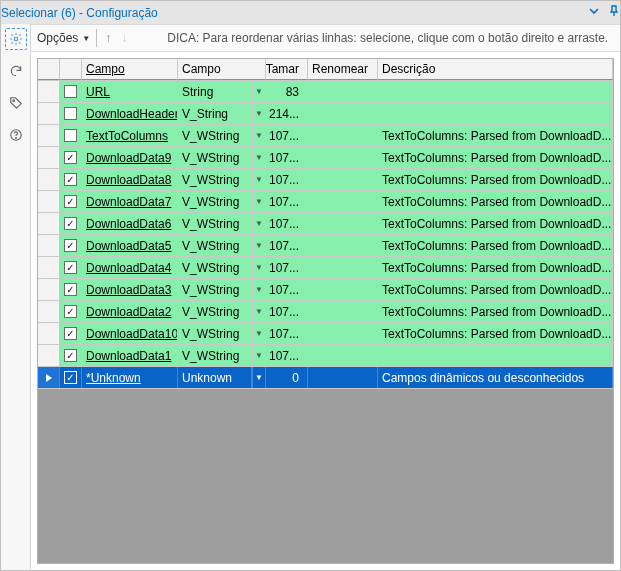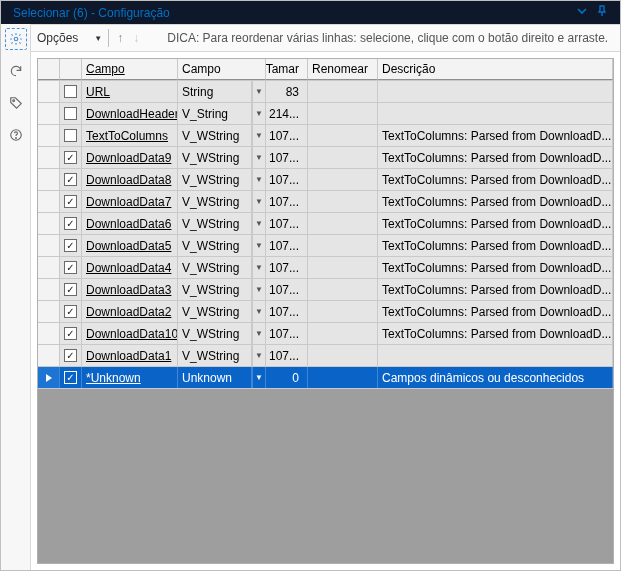--- a/index.html
+++ b/index.html
@@ -1,36 +1,36 @@
 <!DOCTYPE html>
 <html><head>
 <meta charset="utf-8">
 <style>
 * { box-sizing: border-box; margin: 0; padding: 0; }
 body { font-family: "Segoe UI", Tahoma, sans-serif; font-size: 12px; background: #fff; width: 621px; height: 571px; overflow: hidden; }
 .window { display: flex; flex-direction: column; height: 100%; border: 1px solid #c0c0c0; }
-.titlebar { display: flex; align-items: center; justify-content: space-between; padding: 4px 12px; background: #0f172a; color: #0072c6; font-size: 12px; }
+.titlebar { display: flex; align-items: center; justify-content: space-between; padding: 4px 0; background: #e5e5e5; color: #0072c6; font-size: 12px; }
 .titlebar .left { display: flex; align-items: center; gap: 4px; }
 .titlebar .ctrls { display: flex; gap: 8px; color: #0072c6; }
 .titlebar .ctrls svg { stroke: #0072c6; }
 .body { display: flex; flex: 1; min-height: 0; }
 .sidebar { width: 30px; background: #f7f7f7; border-right: 1px solid #d8d8d8; display: flex; flex-direction: column; align-items: center; padding-top: 4px; gap: 10px; }
 .sideicon { width: 22px; height: 22px; display: flex; align-items: center; justify-content: center; color: #6a6a6a; border-radius: 2px; }
 .sideicon.active { border: 1px dashed #4a90d9; color: #4a90d9; }
 .main { flex: 1; display: flex; flex-direction: column; min-width: 0; }
 .toolbar { display: flex; align-items: center; gap: 6px; padding: 4px 6px; background: #fafafa; border-bottom: 1px solid #d8d8d8; border-top: 1px solid #d8d8d8; }
-.opcoes { display: flex; align-items: center; gap: 16px; color: #333; cursor: default; }
+.opcoes { display: flex; align-items: center; gap: 4px; color: #333; cursor: default; }
 .sep { width: 1px; height: 18px; background: #c0c0c0; }
 .arrowbtn { color: #888; padding: 0 2px; }
 .arrowbtn.disabled { color: #c8c8c8; }
-.hint { color: #555; margin-left: 20px; font-size: 12px; }
+.hint { color: #555; margin-left: 32px; font-size: 12px; }
 .gridwrap { flex: 1; padding: 6px; min-height: 0; }
 .grid { border: 1px solid #b0b0b0; height: 100%; background: #9e9e9e; overflow: hidden; display: flex; flex-direction: column;}
 .grid-inner { background:#fff; }
-.row { display: flex; background: #e5e5e5; height: 22px; border-bottom: 1px solid #c9c9c9; }
+.row { display: flex; background: #86efac; height: 22px; border-bottom: 1px solid #c9c9c9; }
 .row.header { background: #f3f3f3; font-weight: 400; }
 .row.header .cell { border-bottom: 1px solid #8f8f8f; }
 .cell { border-right: 1px solid #c9c9c9; padding: 2px 4px; display: flex; align-items: center; overflow: hidden; white-space: nowrap; text-overflow: ellipsis; font-size: 12px; }
 .c-mark { width: 22px; justify-content: center; background:#f3f3f3; }
 .c-chk { width: 22px; justify-content: center; }
 .c-campo { width: 96px; text-decoration: underline; }
 .c-tipo { width: 74px; position: relative; }
 .c-dd { width: 14px; justify-content: center; border-left: 1px solid #c9c9c9; }
 .c-tamar { width: 42px; justify-content: flex-end; padding-right: 8px; }
 .c-ren { width: 70px; }

